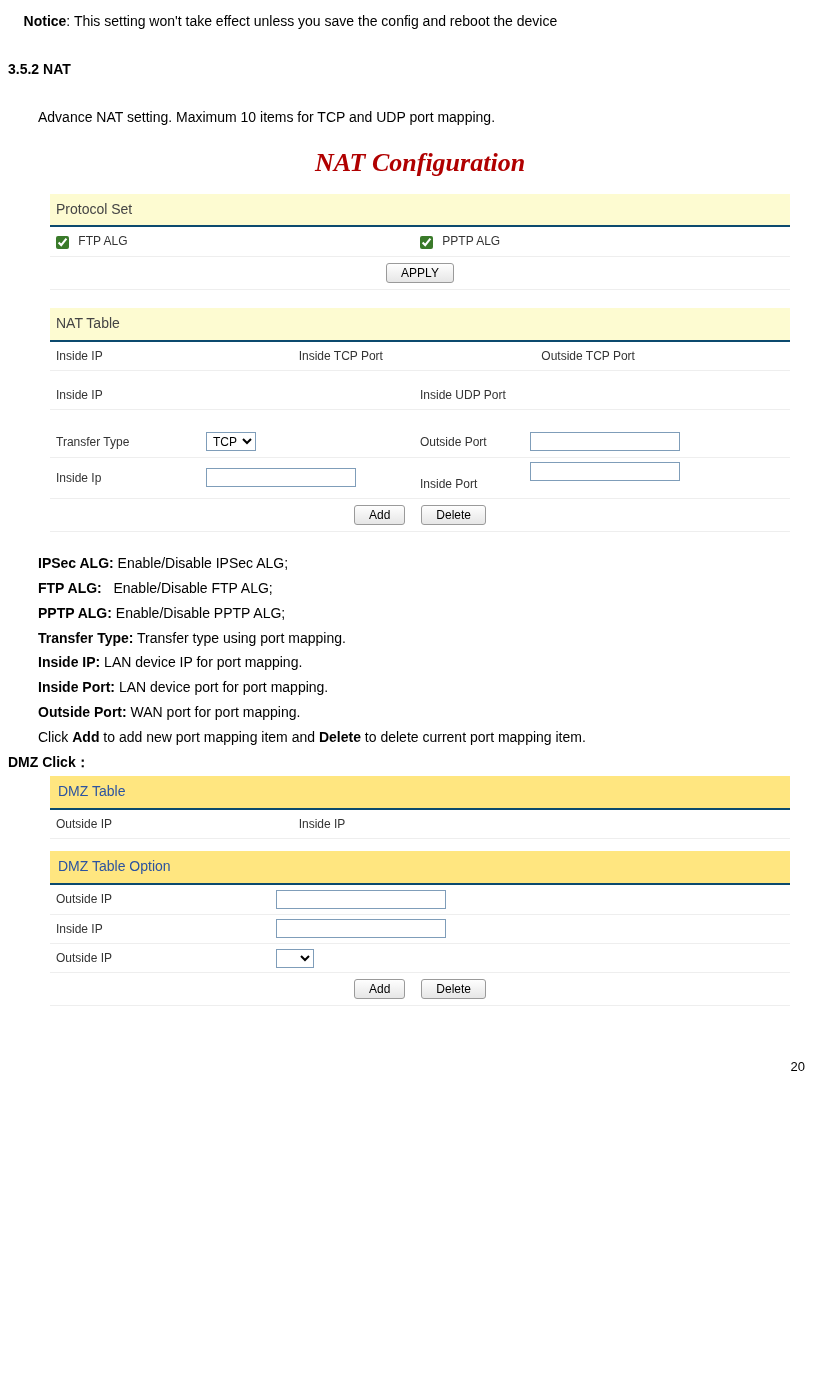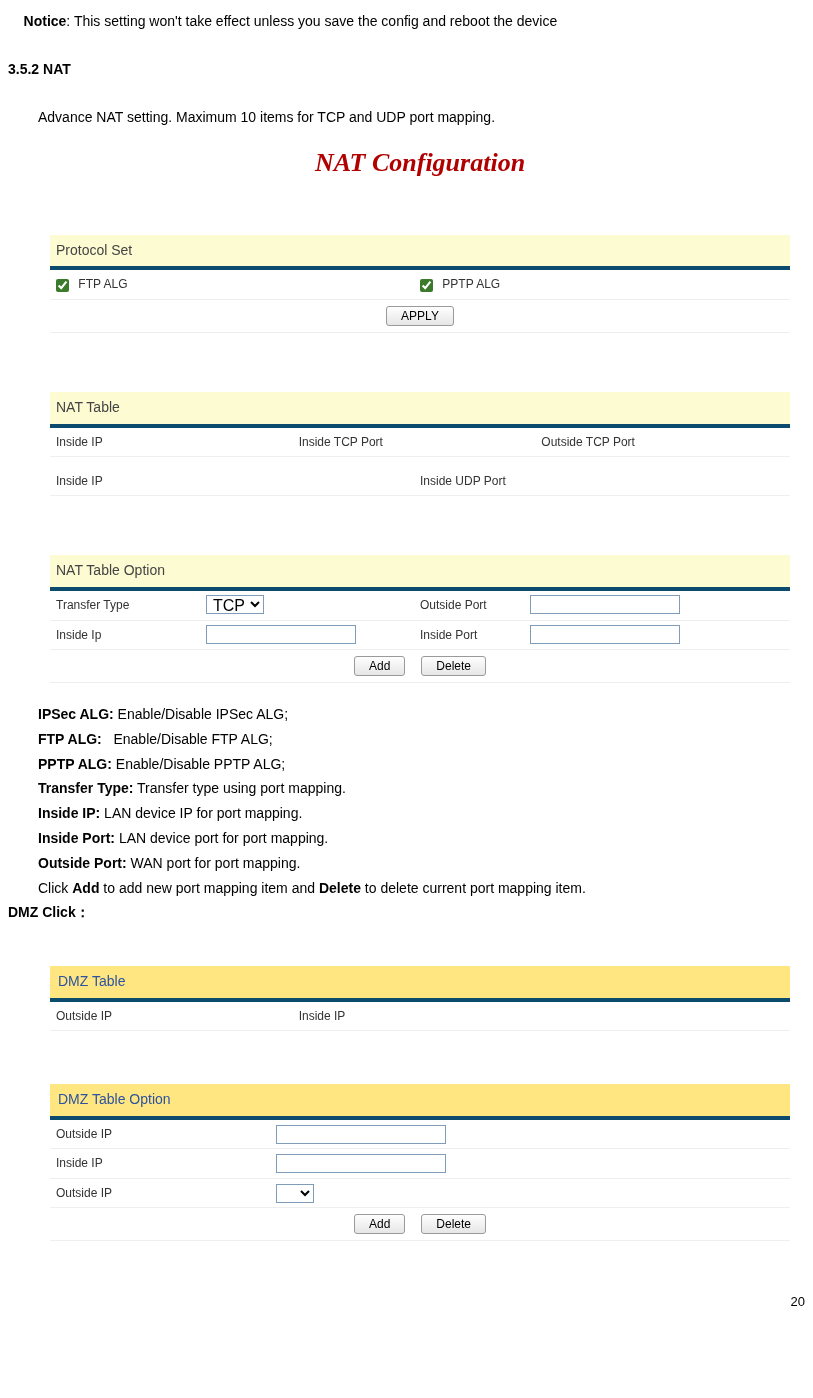--- a/index.html
+++ b/index.html
@@ -35,22 +35,21 @@
     color: #b00000;
     font-size: 26px;
     text-align: center;
     padding: 4px 0 8px 0;
   }
   .section-bar {
     background: #fdfbd1;
     color: #444;
     font-size: 14px;
     padding: 4px 6px;
-    border-bottom: 4px solid #0c4a6e;
-    margin-top: 41px;
+    border-bottom: 2px solid #0c4a6e;
   }
   .section-row {
     display: flex;
     align-items: center;
     padding: 4px 6px;
     font-size: 12px;
     color: #333;
     background: #fdfdf4;
     border-bottom: 1px solid #eee;
   }
@@ -69,21 +68,21 @@
 
   .btn {
     font-size: 12px;
     padding: 2px 14px;
     background: linear-gradient(#fefefe, #e6e6e6);
     border: 1px solid #9a9a9a;
     border-radius: 3px;
     cursor: pointer;
   }
   .sel {
-    font-size: 16px;
+    font-size: 12px;
     border: 1px solid #7f9db9;
     background: #fff;
     padding: 0 2px;
     height: 19px;
   }
   .txt {
     font-size: 12px;
     border: 1px solid #7f9db9;
     background: #fff;
     height: 19px;
@@ -141,40 +140,39 @@
     <div class="col3"><span class="lbl">Inside IP</span></div>
     <div class="col3"><span class="lbl">Inside TCP Port</span></div>
     <div class="col3"><span class="lbl">Outside TCP Port</span></div>
   </div>
   <div class="section-row row-plain" style="padding-top:14px;">
     <div class="col3"><span class="lbl">Inside IP</span></div>
     <div class="col3"><span class="lbl">Inside UDP Port</span></div>
   </div>
   <div class="gap-row"></div>
 
-  <div class="section-bar">NAT Table Option</div>
   <div class="section-row row-plain two-col">
     <div>
       <span class="label-cell">Transfer Type</span>
       <select class="sel">
         <option>TCP</option>
       </select>
     </div>
     <div>
       <span class="label-cell" style="width:110px;">Outside Port</span>
       <input type="text" class="txt" style="">
     </div>
   </div>
   <div class="section-row row-plain two-col">
     <div>
       <span class="label-cell">Inside Ip</span>
       <input type="text" class="txt" style="">
     </div>
     <div>
-      <span class="label-cell" style="width:110px;">Inside Port</span>
+      <span class="label-cell" style="width:110px;margin-top:12px;">Inside Port</span>
       <input type="text" class="txt" style="">
     </div>
   </div>
   <div class="section-row center-row">
     <button class="btn">Add</button>
     <button class="btn">Delete</button>
   </div>
   <div class="gap-row"></div>
 </div>
 

